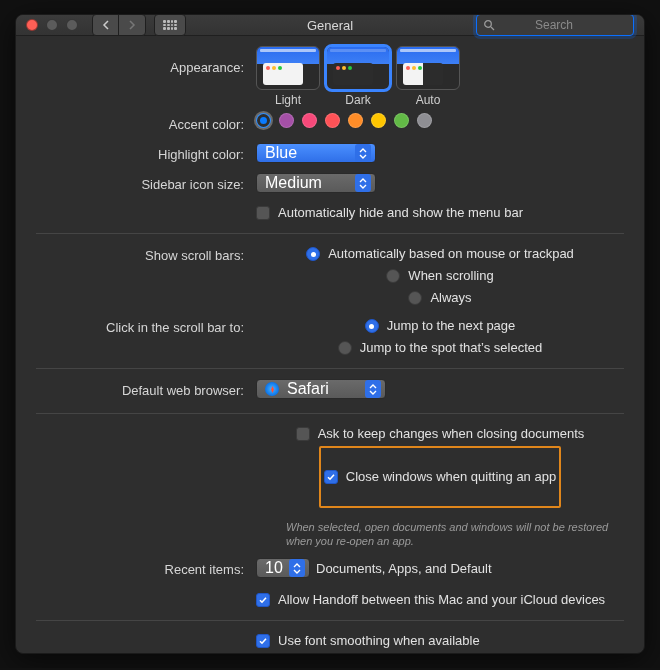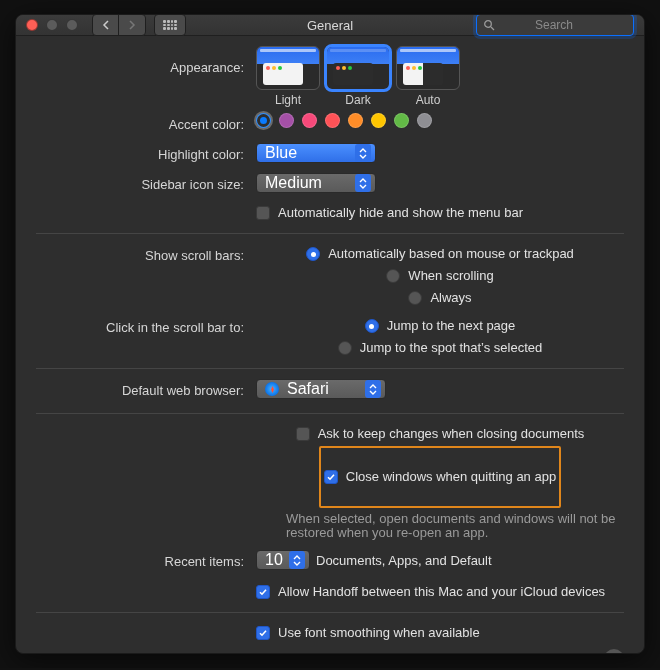--- a/index.html
+++ b/index.html
@@ -55,21 +55,21 @@
   .check{width:14px;height:14px;border-radius:3px;background:#555;border:1px solid #3a3a3a;display:inline-flex;align-items:center;justify-content:center;flex:0 0 auto;}
   .check.on{background:#2f6fe8;border-color:#1f56c8;}
   .check.on svg{display:block;}
   .radio{width:14px;height:14px;border-radius:50%;background:#555;border:1px solid #3a3a3a;display:inline-flex;align-items:center;justify-content:center;flex:0 0 auto;}
   .radio.on{background:#2f6fe8;border-color:#1f56c8;}
   .radio.on::after{content:"";width:5px;height:5px;border-radius:50%;background:#fff;display:block;}
   .opt{display:flex;align-items:center;gap:8px;line-height:20px;}
   .optlabel{color:#e2e2e2;}
   .stack{display:flex;flex-direction:column;gap:2px;}
   hr.sep{border:0;border-top:1px solid #454545;margin:10px 0;}
-  .hint{font-size:13px;color:#9a9a9a;line-height:14px;margin-left:22px;margin-top:2px;max-width:330px;}
+  .hint{font-size:11px;color:#9a9a9a;line-height:14px;margin-left:22px;margin-top:10px;max-width:330px;font-style:italic;}
   .highlight{border:2px solid #e0861b;border-radius:2px;padding:19px 3px;display:inline-flex;align-items:center;gap:8px;}
   
   .safari{width:14px;height:14px;border-radius:50%;background:radial-gradient(circle at 50% 50%, #49b6ff 0%, #0a72e8 70%);display:inline-flex;align-items:center;justify-content:center;margin-right:2px;}
   .safari svg{display:block;}
   
   .popup.small{min-width:54px;}
   
   .helpwrap{display:flex;justify-content:flex-end;margin-top:4px;}
   .help{width:20px;height:20px;border-radius:50%;background:#555;color:#ddd;display:flex;align-items:center;justify-content:center;font-size:13px;}
   

